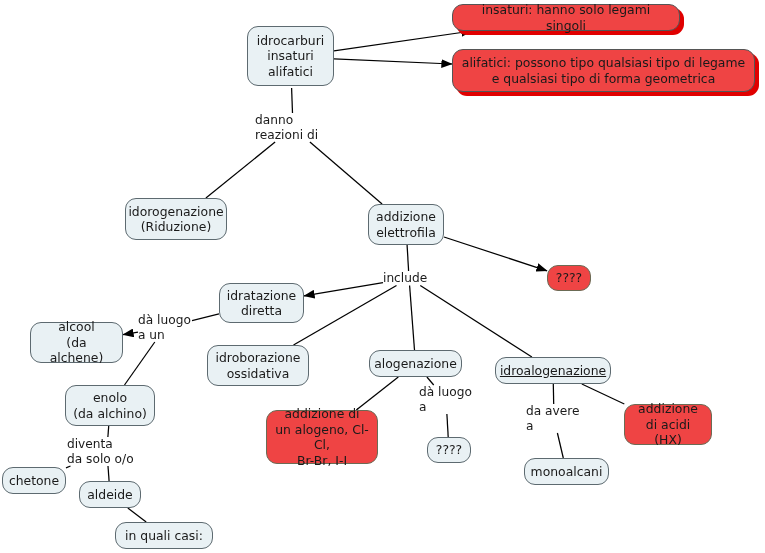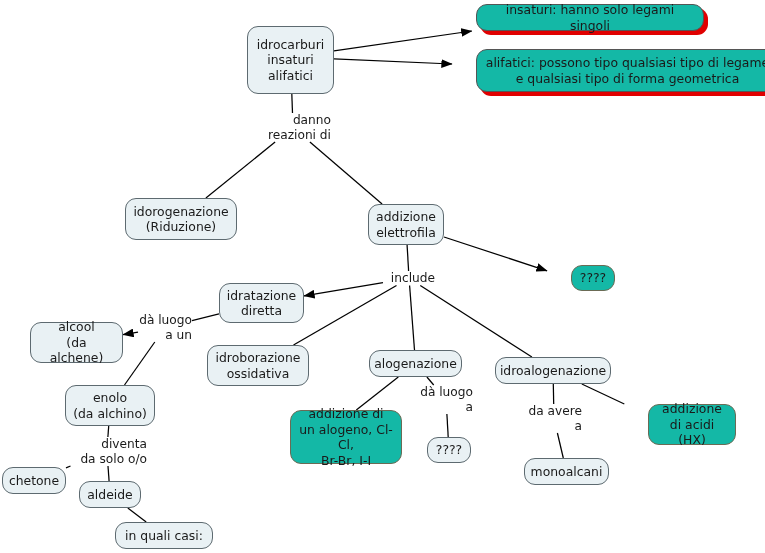--- a/index.html
+++ b/index.html
@@ -20,34 +20,33 @@
     color:#1a1a1a;
     white-space:pre-line;
     padding:3px 7px;
   }
   .node.blue{
     background:#e9f1f4;
     border:1.3px solid #5d6a70;
     box-shadow:0 0 0 0 transparent;
   }
   .node.yellow{
-    background:#14b8a6;
+    background:#ef4444;
     border:1.3px solid #6b6b55;
-    margin-left:24px;
   }
   .node.yellow.redshadow{
     box-shadow:4px 4px 0 0 #e00000;
     border:1.3px solid #555555;
   }
   .edge-label{
     position:absolute;
     font-size:12.2px;
     line-height:14.5px;
     color:#1a1a1a;
-    text-align:right;
+    text-align:left;
     white-space:pre-line;
     background:transparent;
   }
 </style>
 </head>
 <body>
 
 <div id="canvas">
   <svg id="edges" viewBox="0 0 765 553">
     <defs>
@@ -76,41 +75,41 @@
         <line x1="127.8" y1="508.0" x2="146.2" y2="522.0"></line>
         <line x1="398.3" y1="377.0" x2="356.3" y2="410.0"></line>
         <line x1="426.9" y1="377.0" x2="433.7" y2="385.0"></line>
         <line x1="446.9" y1="414.0" x2="448.2" y2="437.0"></line>
         <line x1="581.8" y1="384.0" x2="624.3" y2="404.0"></line>
         <line x1="553.3" y1="384.0" x2="553.7" y2="404.0"></line>
         <line x1="557.4" y1="433.0" x2="563.3" y2="458.0"></line>
       </g>
   </svg>
   <div id="node-layer">
-      <div class="node blue" style="left: 247px; top: 26px; width: 87px; height: 68px; text-align: center;">idrocarburi
+      <div class="node blue" style="left: 247px; top: 26px; width: 87px; height: 60px; text-align: center;">idrocarburi
 insaturi
 alifatici</div>
       <div class="node yellow redshadow" style="left: 452px; top: 4px; width: 228px; height: 27px;">insaturi: hanno solo legami singoli</div>
       <div class="node yellow redshadow" style="left: 452px; top: 49px; width: 303px; height: 43px;">alifatici: possono tipo qualsiasi tipo di legame
 e qualsiasi tipo di forma geometrica</div>
-      <div class="node blue" style="left: 125px; top: 198px; width: 112px; height: 42px;">idorogenazione
+      <div class="node blue" style="left: 125px; top: 198px; width: 102px; height: 42px;">idorogenazione
 (Riduzione)</div>
       <div class="node blue" style="left: 368px; top: 204px; width: 76px; height: 41px;">addizione
 elettrofila</div>
       <div class="node yellow" style="left: 547px; top: 265px; width: 44px; height: 26px;">????</div>
       <div class="node blue" style="left: 219px; top: 283px; width: 85px; height: 40px;">idratazione
 diretta</div>
       <div class="node blue" style="left: 30px; top: 322px; width: 93px; height: 41px;">alcool
 (da alchene)</div>
       <div class="node blue" style="left: 65px; top: 385px; width: 90px; height: 41px;">enolo
 (da alchino)</div>
       <div class="node blue" style="left: 207px; top: 345px; width: 102px; height: 41px;">idroborazione
 ossidativa</div>
       <div class="node blue" style="left: 369px; top: 350px; width: 93px; height: 27px;">alogenazione</div>
-      <div class="node blue" style="left: 495px; top: 357px; width: 116px; height: 27px;">idroalogenazione</div>
+      <div class="node blue" style="left: 495px; top: 357px; width: 116px; height: 27px; text-decoration: underline;">idroalogenazione</div>
       <div class="node yellow" style="left: 266px; top: 410px; width: 112px; height: 54px;">addizione di
 un alogeno, Cl-Cl,
 Br-Br, I-I</div>
       <div class="node blue" style="left: 427px; top: 437px; width: 44px; height: 26px;">????</div>
       <div class="node yellow" style="left: 624px; top: 404px; width: 88px; height: 41px;">addizione
 di acidi (HX)</div>
       <div class="node blue" style="left: 524px; top: 458px; width: 85px; height: 27px;">monoalcani</div>
       <div class="node blue" style="left: 2px; top: 467px; width: 64px; height: 27px;">chetone</div>
       <div class="node blue" style="left: 79px; top: 481px; width: 62px; height: 27px;">aldeide</div>
       <div class="node blue" style="left: 115px; top: 522px; width: 98px; height: 27px;">in quali casi:</div>

